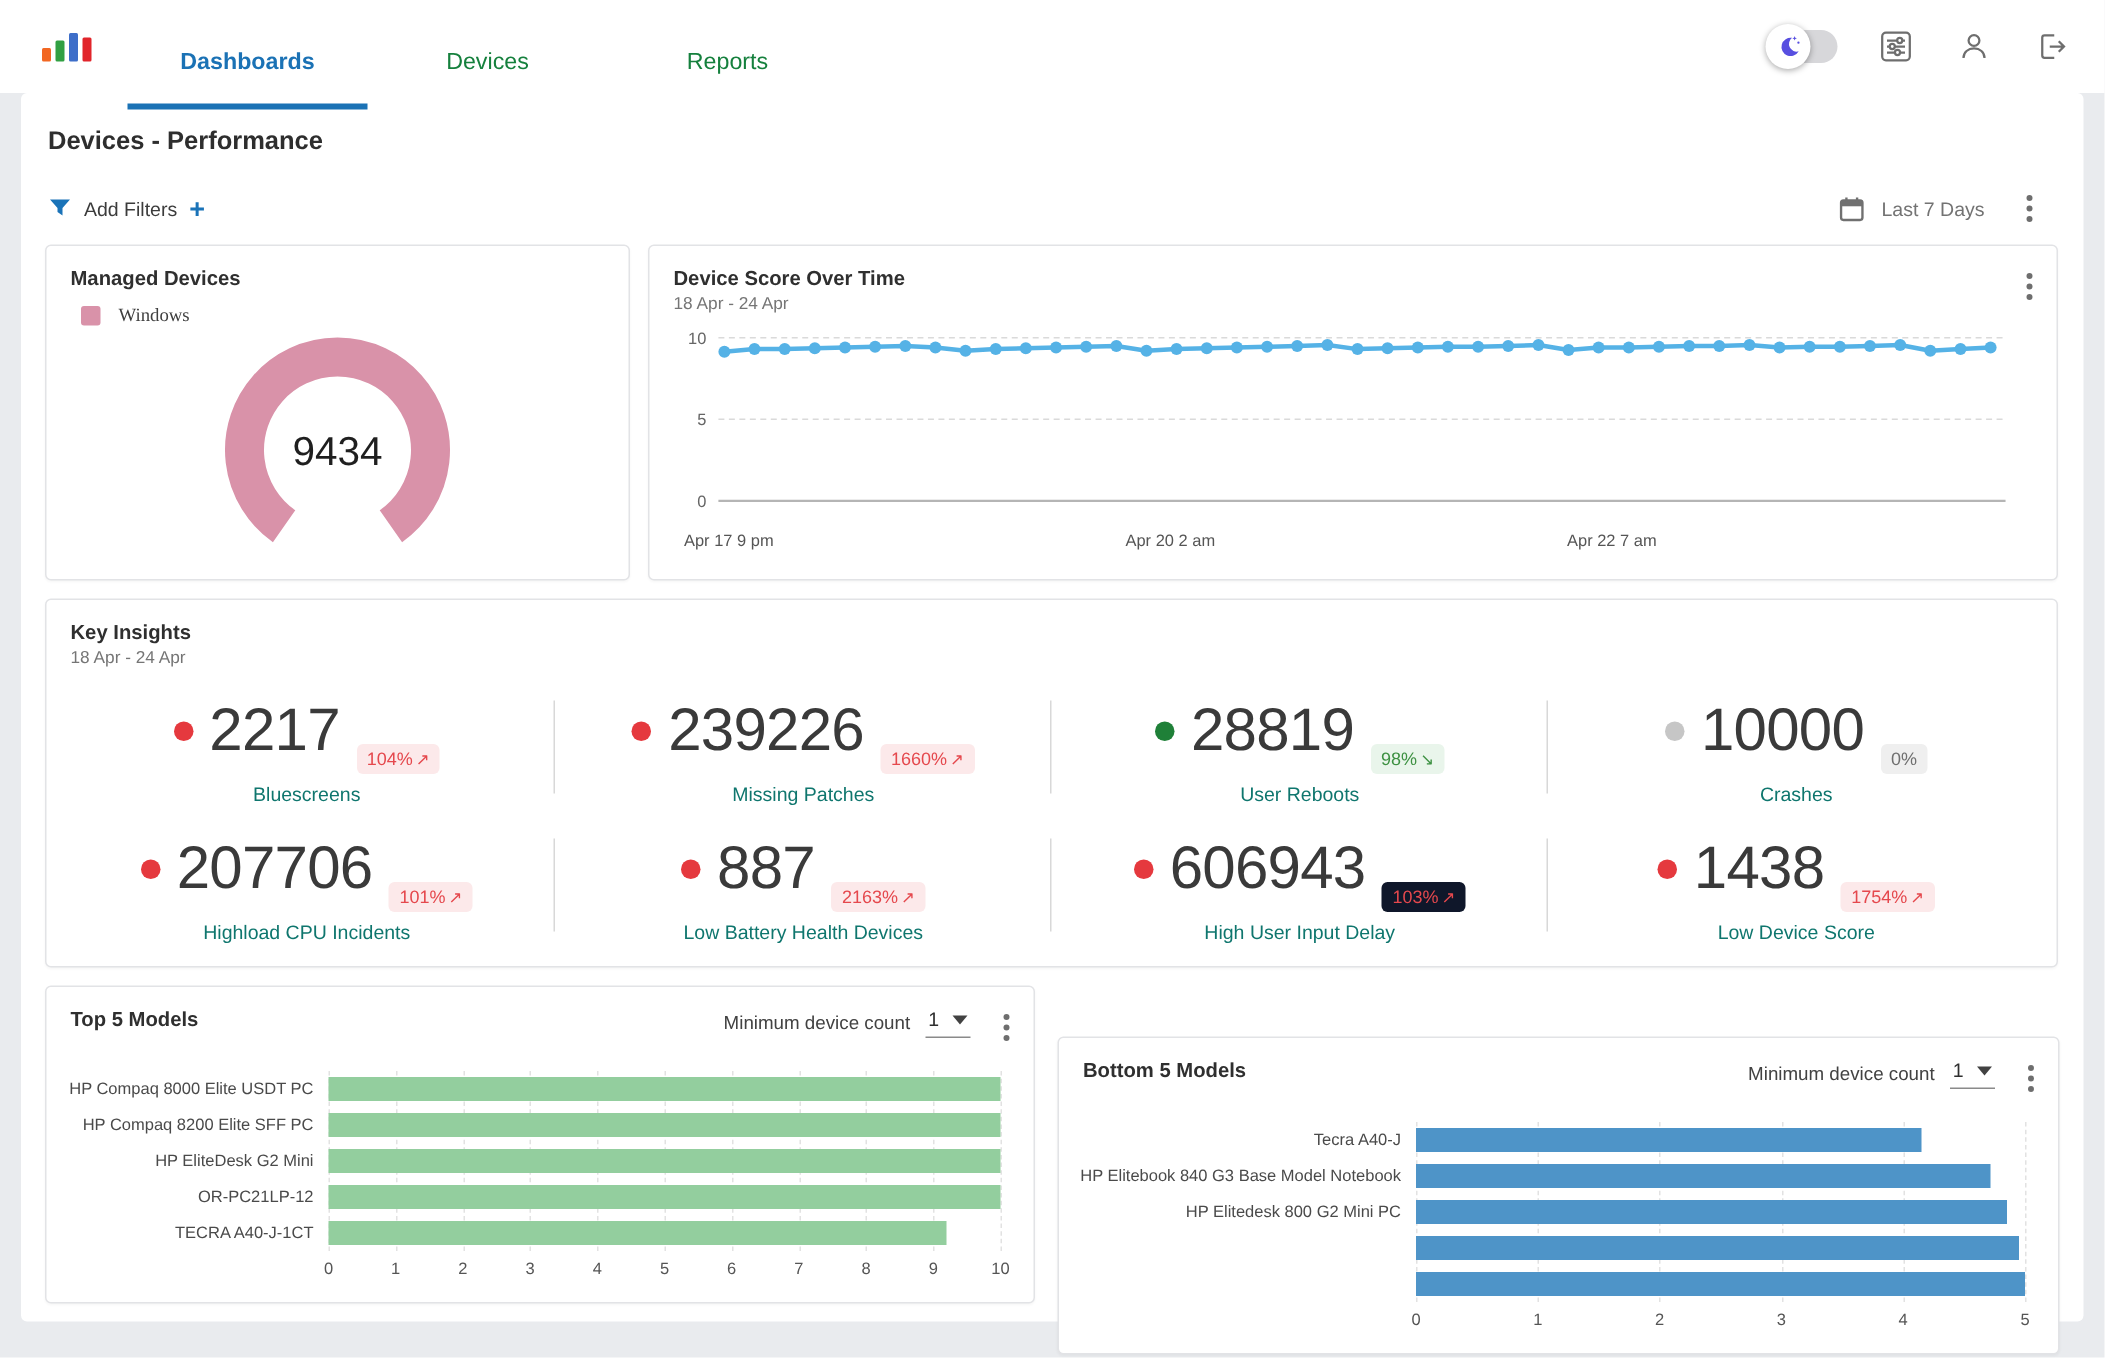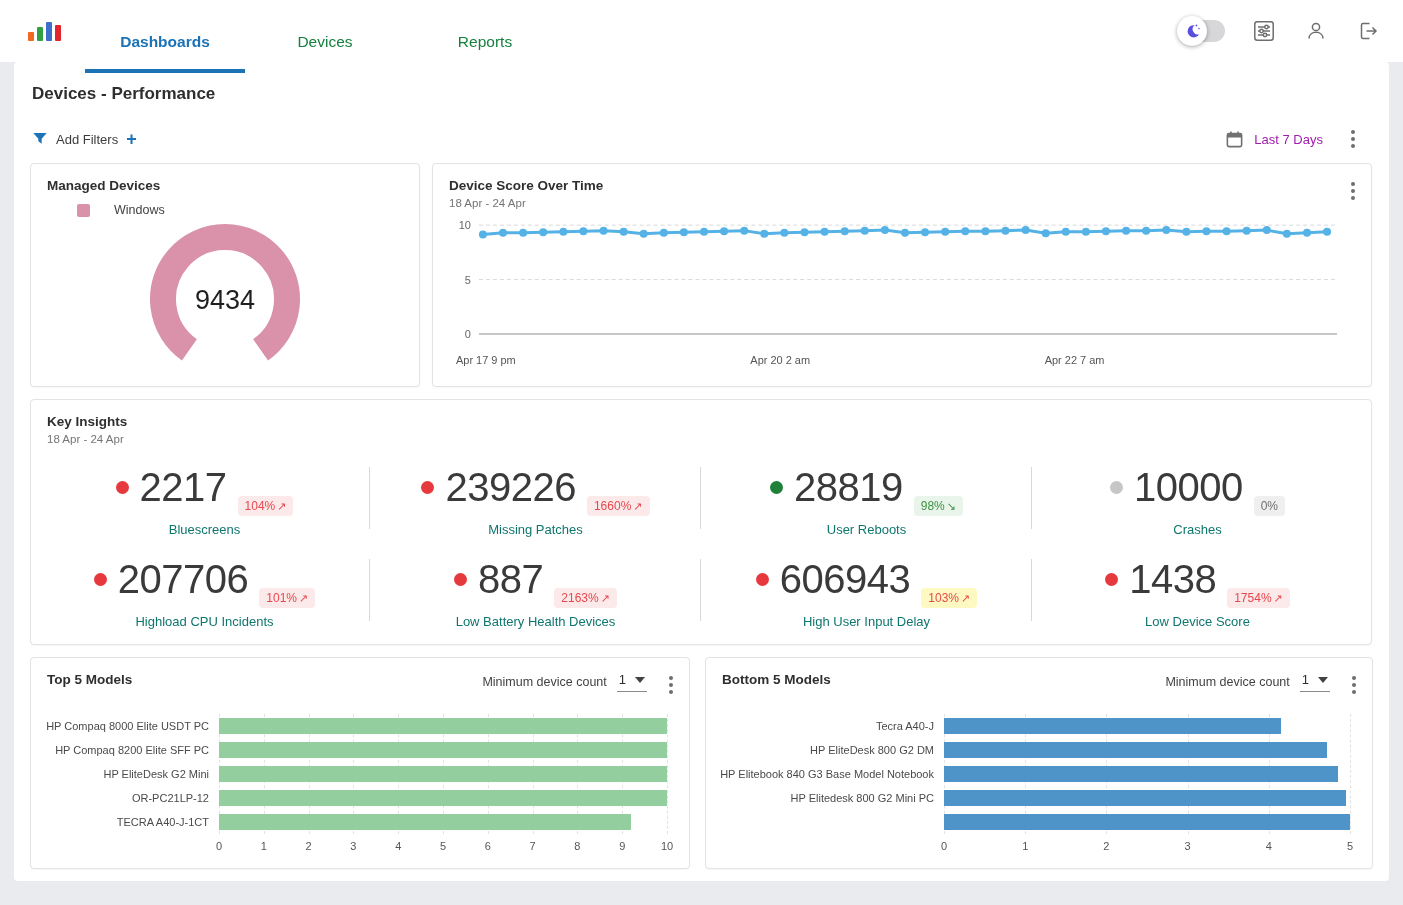--- a/index.html
+++ b/index.html
@@ -25,54 +25,54 @@
   .icon-btn { width:26px; height:26px; display:flex; align-items:center; justify-content:center; cursor:pointer; }
   .icon-btn svg { stroke:#6E6E6E; fill:none; stroke-width:1.5; }
 
   
   .panel { position:absolute; left:14px; top:62px; width:1375px; height:819px; background:#fff; border-radius:4px; }
   .page-title { position:absolute; left:18px; top:22px; font-size:17px; font-weight:700; color:#2e2e2e; }
   .filter-bar { position:absolute; left:18px; right:30px; top:64px; height:26px; display:flex; align-items:center; justify-content:space-between; }
   .add-filters { display:flex; align-items:center; gap:8px; cursor:pointer; font-size:13px; color:#3c3c3c; }
   .add-filters .plus { color:#1A73B8; font-size:18px; font-weight:700; line-height:14px; }
   .filter-right { display:flex; align-items:center; gap:24px; }
-  .date-range { display:flex; align-items:center; gap:10px; font-size:13px; color:#a21caf; cursor:pointer; }
+  .date-range { display:flex; align-items:center; gap:10px; font-size:13px; color:#737373; cursor:pointer; }
 
   .kebab { display:flex; flex-direction:column; gap:3px; padding:4px; cursor:pointer; }
   .kebab i { width:4px; height:4px; border-radius:50%; background:#6e6e6e; }
 
   
   .card { position:absolute; background:#fff; border:1px solid #e2e3e6; border-radius:4px; box-shadow:0 1px 2px rgba(0,0,0,.04); }
   .card h2 { font-size:13.5px; font-weight:700; color:#2f2f2f; }
   .card .sub { font-size:11.5px; color:#757575; margin-top:4px; }
   .card-head { display:flex; align-items:flex-start; padding:14px 12px 0 16px; }
   .card-head .head-text { flex:1; }
 
   .card-managed { left:16px; top:101px; width:390px; height:224px; padding:14px 16px; }
-  .legend { display:flex; align-items:center; gap:24px; margin-top:10px; margin-left:30px; font-size:12.5px; color:#3f3f3f; }
+  .legend { display:flex; align-items:center; gap:12px; margin-top:10px; margin-left:7px; font-size:12.5px; color:#3f3f3f;font-family:Liberation Serif, serif; }
   .legend .swatch { width:13px; height:13px; border-radius:2px; display:block; }
   .gauge { position:relative; width:200px; height:160px; margin:2px auto 0; }
   .gauge-value { position:absolute; left:0; right:0; top:66px; text-align:center; font-size:27px; color:#1f1f1f; }
 
   .card-score { left:418px; top:101px; width:940px; height:224px; }
   .line-chart { position:absolute; left:16px; right:16px; top:52px; bottom:8px; }
 
   .card-ki { left:16px; top:337px; width:1342px; height:246px; padding:14px 16px; }
   .ki-grid { position:absolute; left:8px; right:8px; top:52px; bottom:8px; display:grid; grid-template-columns:repeat(4,1fr); grid-template-rows:repeat(2,1fr); }
   .metric { position:relative; display:flex; flex-direction:column; align-items:center; justify-content:center; gap:6px; }
   .metric:not(.last-col)::after { content:''; position:absolute; right:0; top:50%; transform:translateY(-50%); height:62px; width:1px; background:#d8d8d8; }
   .metric-top { display:flex; align-items:center; gap:11px; }
   .dot { width:13px; height:13px; border-radius:50%; display:block; }
   .metric-value { font-size:40px; color:#3a3a3a; letter-spacing:-.5px; }
   .badge { font-size:12px; padding:3px 7px; border-radius:4px; white-space:nowrap;margin-top:37px; }
   .badge .arrow { font-size:11px; margin-left:2px; }
   .metric-label { font-size:13px; color:#0f766e; }
 
   .card-top5 { left:16px; top:595px; width:660px; height:212px; }
-  .card-bottom5 { left:691px; top:595px; width:668px; height:212px; }
+  .card-bottom5 { left:691px; top:629px; width:668px; height:212px; }
   .min-count { display:flex; align-items:center; gap:10px; margin-right:18px; cursor:pointer; }
   .min-label { font-size:12.5px; color:#424242; }
   .mini-select { display:inline-flex; align-items:center; gap:9px; border-bottom:1.5px solid #8a8a8a; padding:0 2px 4px 2px; font-size:13px; color:#2f2f2f; }
   .caret { width:0; height:0; border-left:5px solid transparent; border-right:5px solid transparent; border-top:6px solid #424242; }
 
   .hbar { position:absolute; left:16px; right:22px; top:56px; bottom:10px; display:flex; }
   .hbar-labels .hbar-label { height:24px; display:flex; align-items:center; justify-content:flex-end; padding-right:10px; font-size:11px; color:#4a4a4a; white-space:nowrap; }
   .hbar-right { flex:1; }
   .hbar-plot { position:relative; height:120px; }
   .hbar-grid { position:absolute; top:0; bottom:0; width:0; border-left:1px dashed #e2e2e2; }
@@ -295,21 +295,21 @@
               <span class="dot" style="background:#E5393E"></span>
               <span class="metric-value">887</span>
               <span class="badge" style="background:#FCE9EA;color:#E5484D">2163%<span class="arrow">↗</span></span>
             </div>
             <div class="metric-label">Low Battery Health Devices</div>
           </div>
           <div class="metric">
             <div class="metric-top">
               <span class="dot" style="background:#E5393E"></span>
               <span class="metric-value">606943</span>
-              <span class="badge" style="background:#fef9c3;color:#E5484D">103%<span class="arrow">↗</span></span>
+              <span class="badge" style="background:#0f172a;color:#E5484D">103%<span class="arrow">↗</span></span>
             </div>
             <div class="metric-label">High User Input Delay</div>
           </div>
           <div class="metric last-col">
             <div class="metric-top">
               <span class="dot" style="background:#E5393E"></span>
               <span class="metric-value">1438</span>
               <span class="badge" style="background:#FCE9EA;color:#E5484D">1754%<span class="arrow">↗</span></span>
             </div>
             <div class="metric-label">Low Device Score</div>
@@ -403,21 +403,20 @@
         </div>
         <div class="kebab">
             <i></i>
             <i></i>
             <i></i>
           </div>
       </div>
       <div class="hbar">
           <div class="hbar-labels" style="width: 222px;">
             <div class="hbar-label">Tecra A40-J</div>
-            <div class="hbar-label">HP EliteDesk 800 G2 DM</div>
             <div class="hbar-label">HP Elitebook 840 G3 Base Model Notebook</div>
             <div class="hbar-label">HP Elitedesk 800 G2 Mini PC</div>
           </div>
           <div class="hbar-right">
             <div class="hbar-plot">
               <div class="hbar-grid" style="left: 0%;"></div>
               <div class="hbar-grid" style="left: 20%;"></div>
               <div class="hbar-grid" style="left: 40%;"></div>
               <div class="hbar-grid" style="left: 60%;"></div>
               <div class="hbar-grid" style="left: 80%;"></div>

